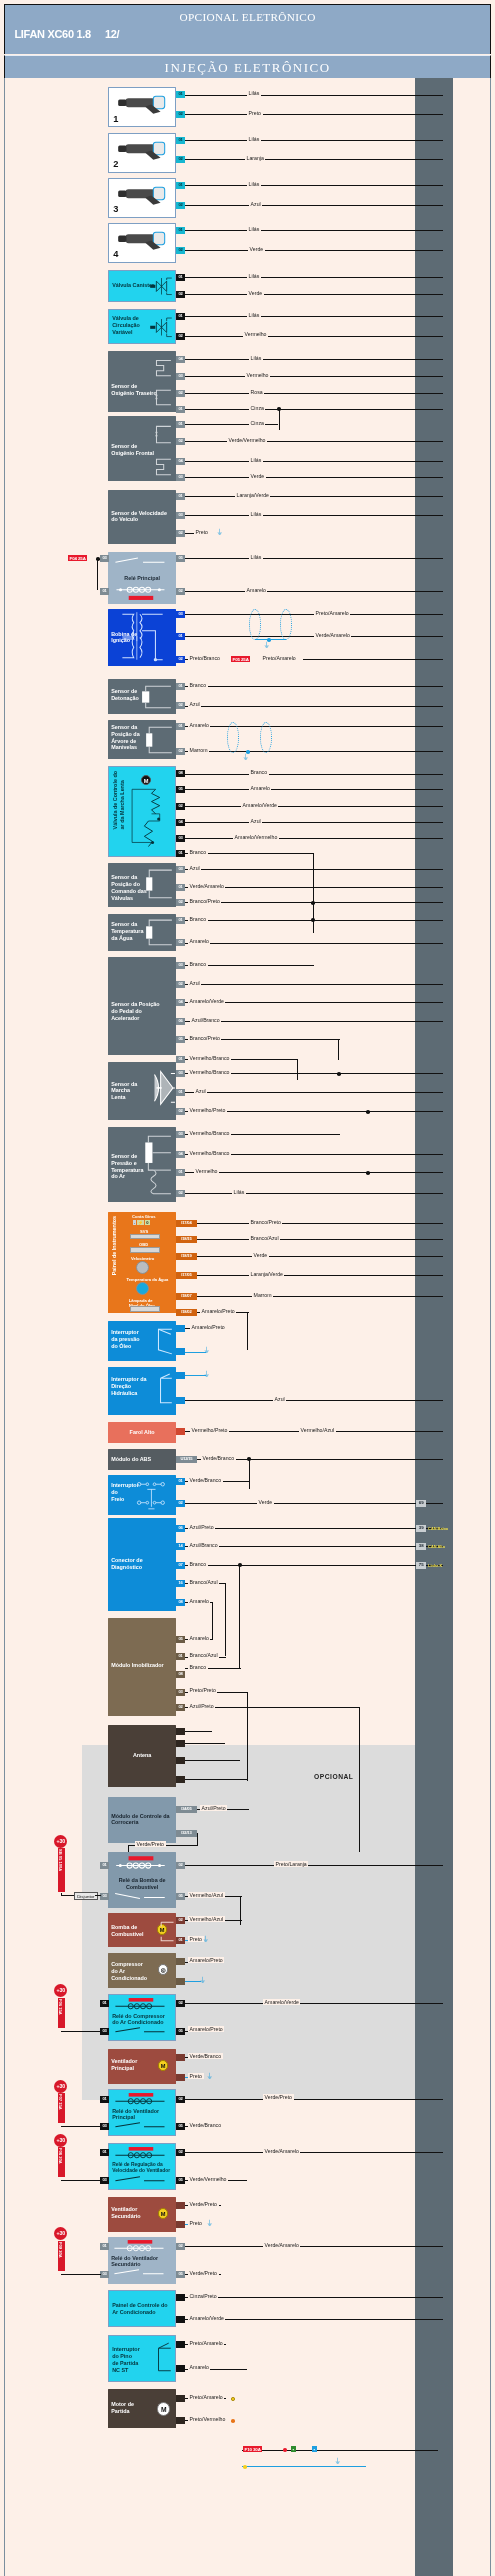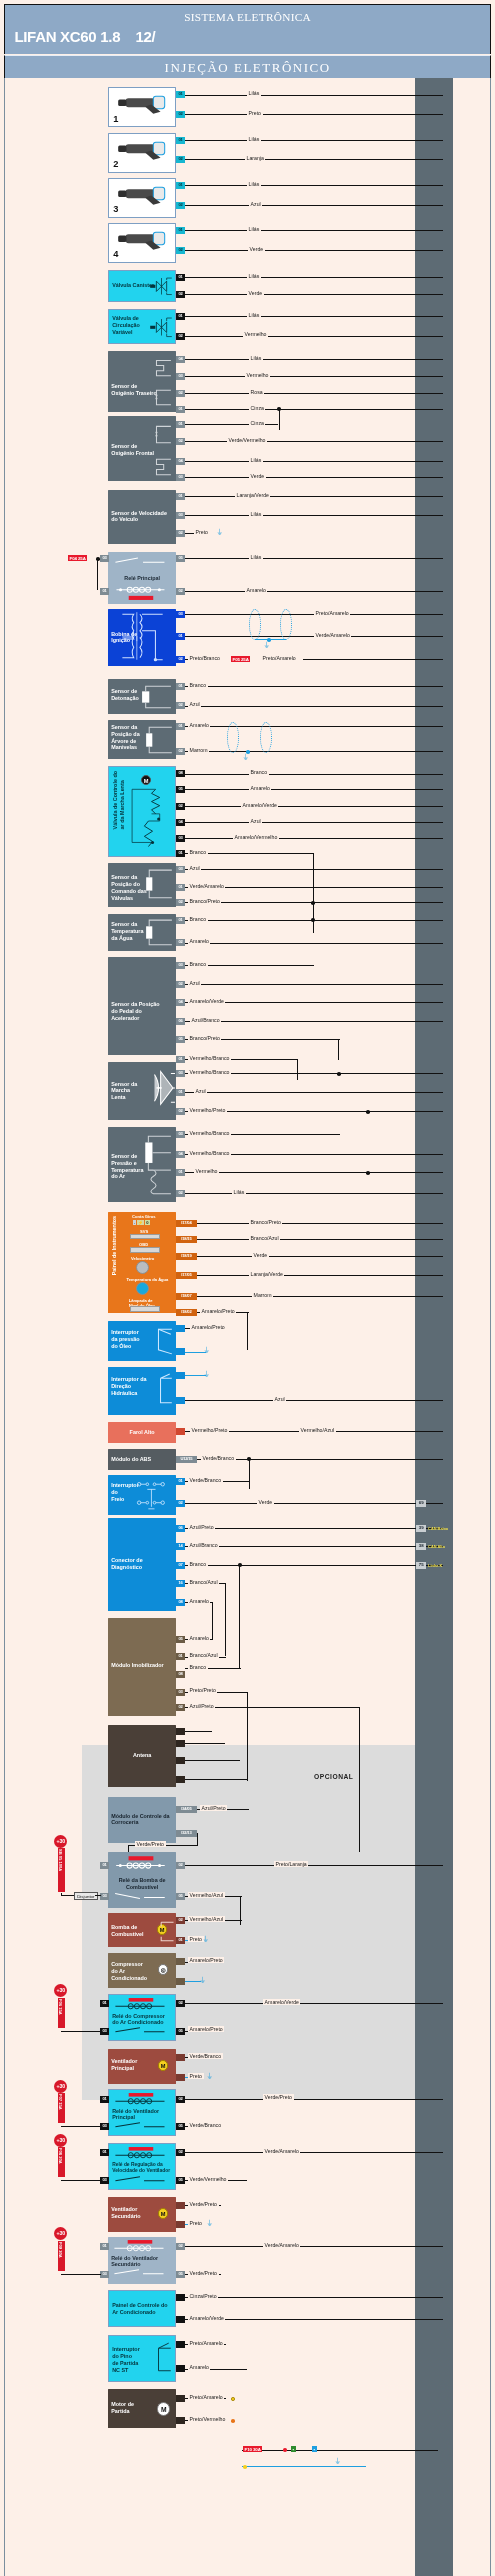--- a/index.html
+++ b/index.html
@@ -16,21 +16,21 @@
     position:absolute; left:4.1px; top:4.1px; width:487px; height:50px;
     background:#8ea9c6; border:1.5px solid #111; border-bottom:none;
   }
   .sys-title{
     position:absolute; left:0; right:0; top:6.2px; text-align:center;
     color:#fff; font-family:"Liberation Serif", serif; font-size:11.3px;
     letter-spacing:0.3px;
   }
   .model{
     position:absolute; left:9.3px; top:23px; color:#fff;
-    font-size:15px; font-weight:bold; letter-spacing:-0.3px;
+    font-size:11px; font-weight:bold; letter-spacing:-0.3px;
   }
   .model .yr{ margin-left:11.3px; }
   .banner{
     position:absolute; left:4.1px; top:55px; width:487px; height:24px;
     background:#8ea9c6; border:1.5px solid #111; border-top:0.5px solid #e8eef6;
   }
   .banner span{
     position:absolute; left:0; right:0; top:4.1px; text-align:center;
     color:#fff; font-family:"Liberation Serif", serif; font-size:13px;
     letter-spacing:1.5px;
@@ -148,21 +148,21 @@
   .gauge.cy{ background:#17a8dd; }
   .lampbar{
     position:absolute; height:5.7px; background:#d8d8d8; border:0.5px solid #9a9a9a;
   }
   .legbox{ position:absolute; font-size:4.1px; color:#fff; }
 </style>
 </head>
 <body>
 
 <div class="titlebar">
-  <div class="sys-title">SISTEMA ELETRÔNICA</div>
+  <div class="sys-title">OPCIONAL ELETRÔNICO</div>
   <div class="model">
     <span>LIFAN XC60 1.8</span>
     <span class="yr">12/</span>
   </div>
 </div>
 <div class="banner">
   <span>INJEÇÃO ELETRÔNICO</span>
 </div>
 
 <div class="sheet">

